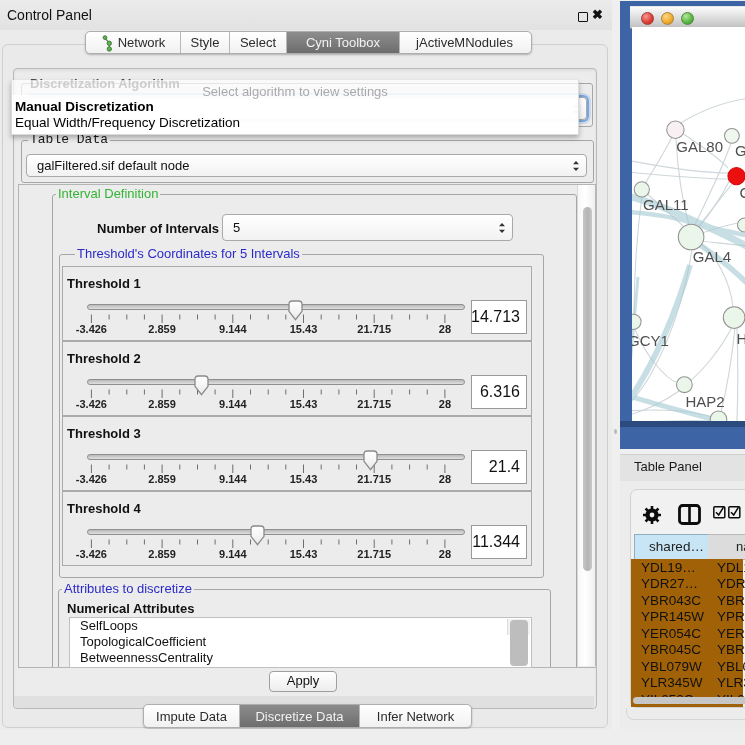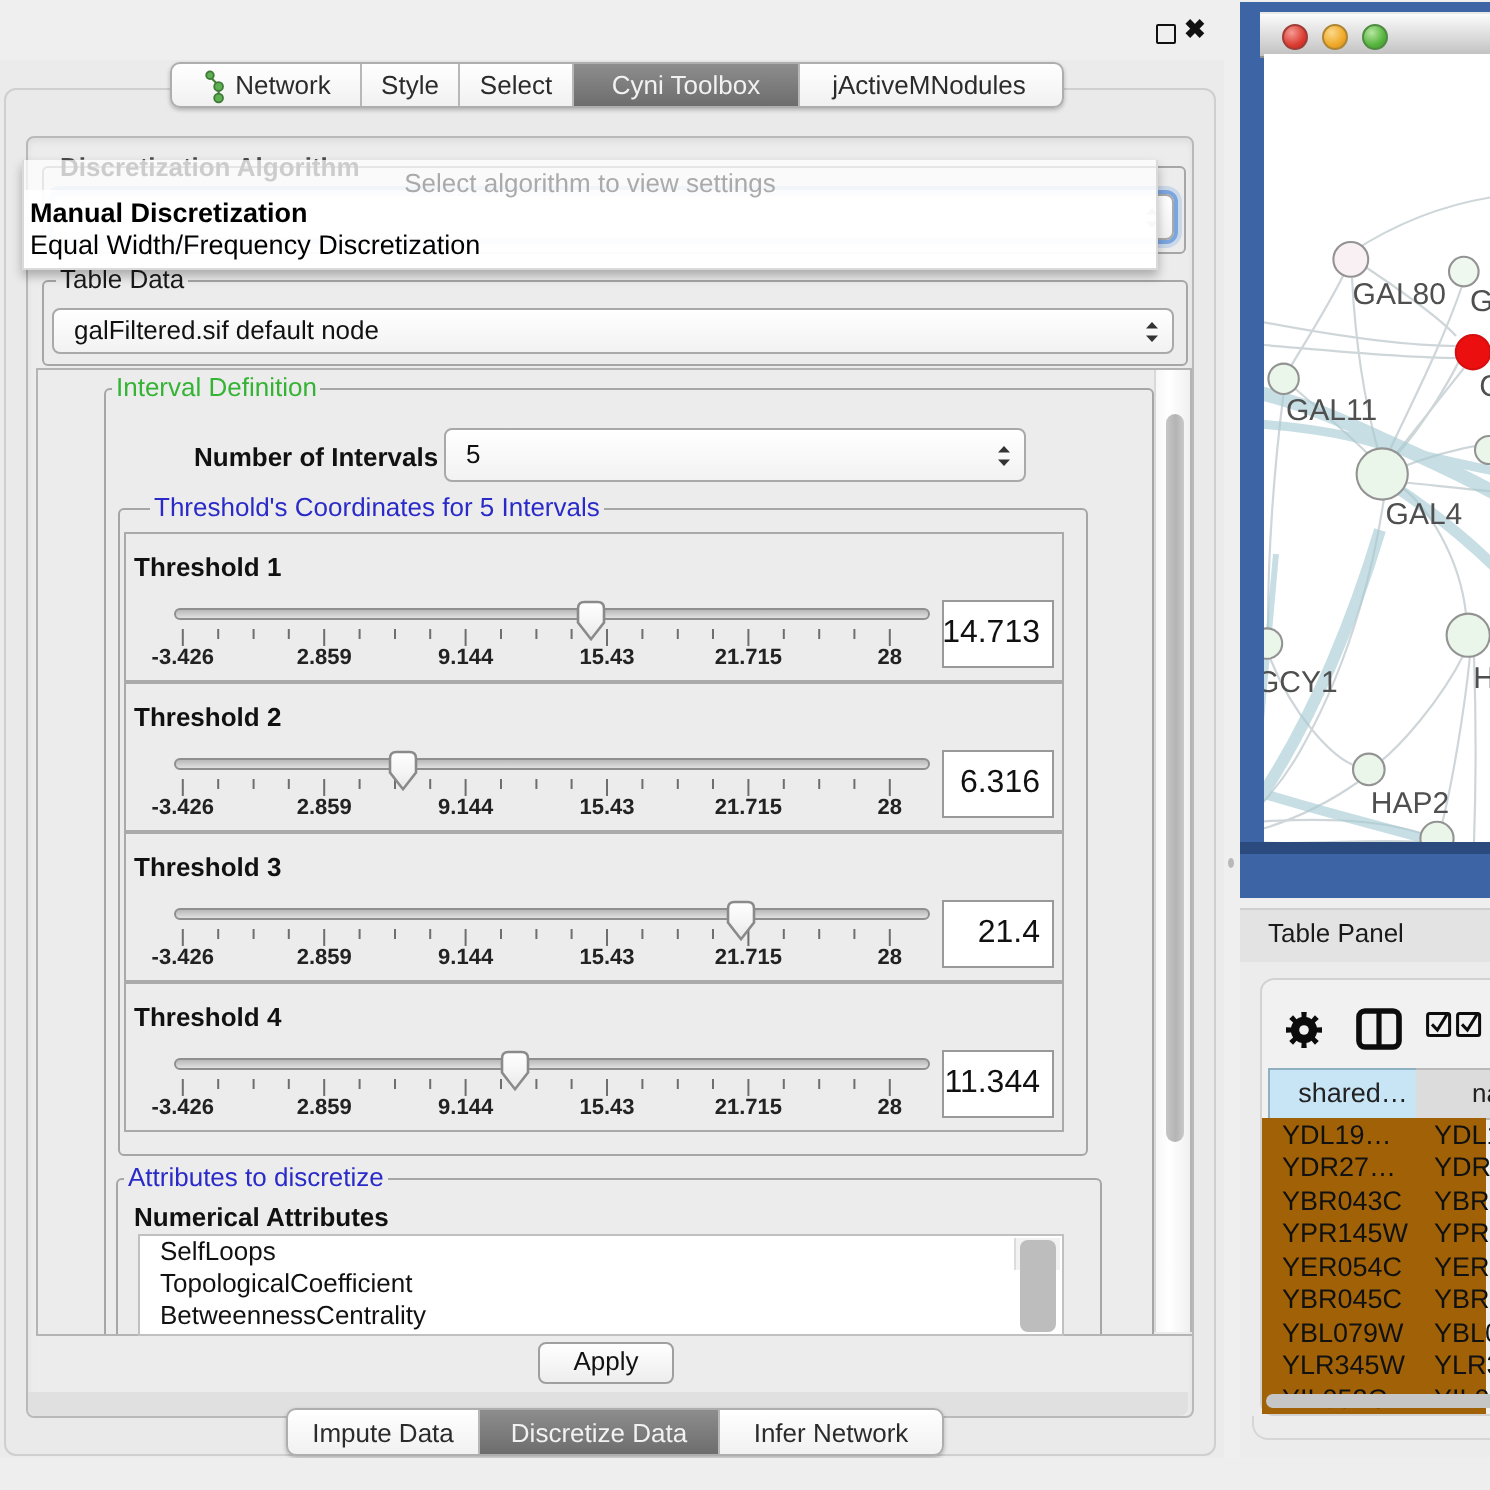--- a/index.html
+++ b/index.html
@@ -68,20 +68,23 @@
 #tbody .r{position:absolute;left:10px;width:200px;height:16.7px;line-height:15px;}
 #tbody .c2{position:absolute;left:76px;}
 #hsb{left:631px;top:697px;width:114px;height:8px;background:transparent;overflow:hidden;}
 #hsb div{position:absolute;left:2px;top:0;width:130px;height:7px;border-radius:3.5px;background:#c6c6c6;}
 #botstrip{left:0;top:729px;width:745px;height:16px;background:#eeeeee;}
 </style>
 </head>
 <body>
 <div id="root">
 
+  <div class="abs" id="cp-title">
+      <span class="t">Control Panel</span>
+    </div>
   <div class="abs" id="float-ic"></div>
   <div class="abs" id="close-ic">✖</div>
 
   <div class="abs" id="cpbase"></div>
   <div class="abs" id="winpanel"></div>
   <div class="abs" id="tabpane"></div>
   <div class="abs" id="tabpane-bot"></div>
 
   <div class="abs seg" id="topseg">
     <div class="s" style="width:94px;">
@@ -101,21 +104,21 @@
   <div class="abs grp" style="left:21px;top:83px;width:570px;height:42px;"></div>
   <div class="abs" style="left:30px;top:76px;font-size:13px;color:#4a4a4a;font-weight:bold;">Discretization Algorithm</div>
   <div class="abs combo" style="left:26px;top:97px;width:559px;height:21px;box-shadow:0 0 0 2px rgba(102,152,219,0.8),0 0 0 4px rgba(125,168,226,0.3);">
     <svg class="arr" viewBox="0 0 8 12">
         <path d="M1 4.2 L4 1 L7 4.2 Z" fill="#333"></path>
         <path d="M1 7.8 L4 11 L7 7.8 Z" fill="#333"></path>
       </svg>
   </div>
 
   <div class="abs grp" style="left:21px;top:140px;width:571px;height:41px;"></div>
-  <div class="abs glabel" style="left:28px;top:133px;color:#1a1a1a;">Table Data</div>
+  <div class="abs glabel" style="left:28px;top:133px;color:#1a1a1a;font-family:Liberation Mono, monospace;">Table Data</div>
   <div class="abs combo" style="left:26px;top:154px;width:559px;height:21px;">
     <span class="cv">galFiltered.sif default node</span>
     <svg class="arr" viewBox="0 0 8 12">
         <path d="M1 4.2 L4 1 L7 4.2 Z" fill="#333"></path>
         <path d="M1 7.8 L4 11 L7 7.8 Z" fill="#333"></path>
       </svg>
   </div>
 
   <div class="abs" id="scrollpane" style="left:18px;top:184px;width:577px;height:482px;border:1px solid #b4b4b4;border-right:none;overflow:hidden;">
     <div style="position:relative;width:100%;height:100%;">

